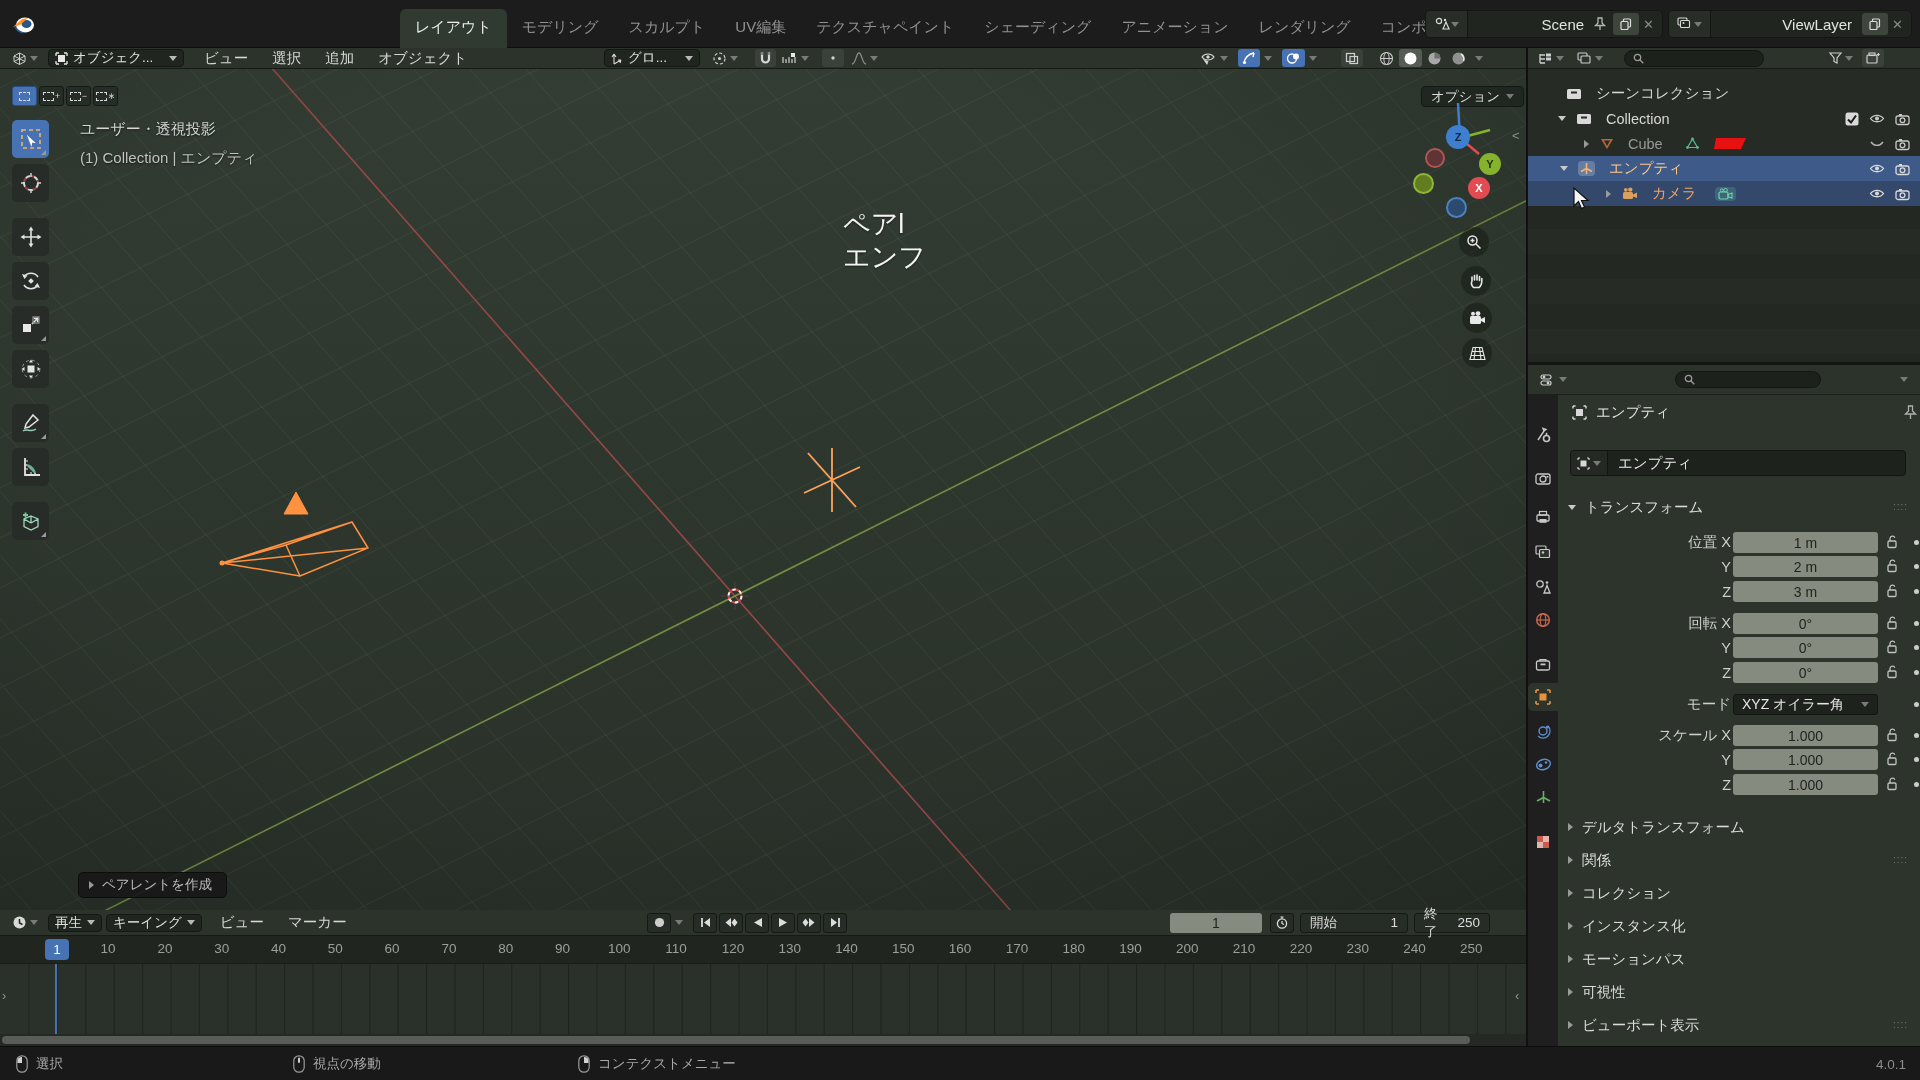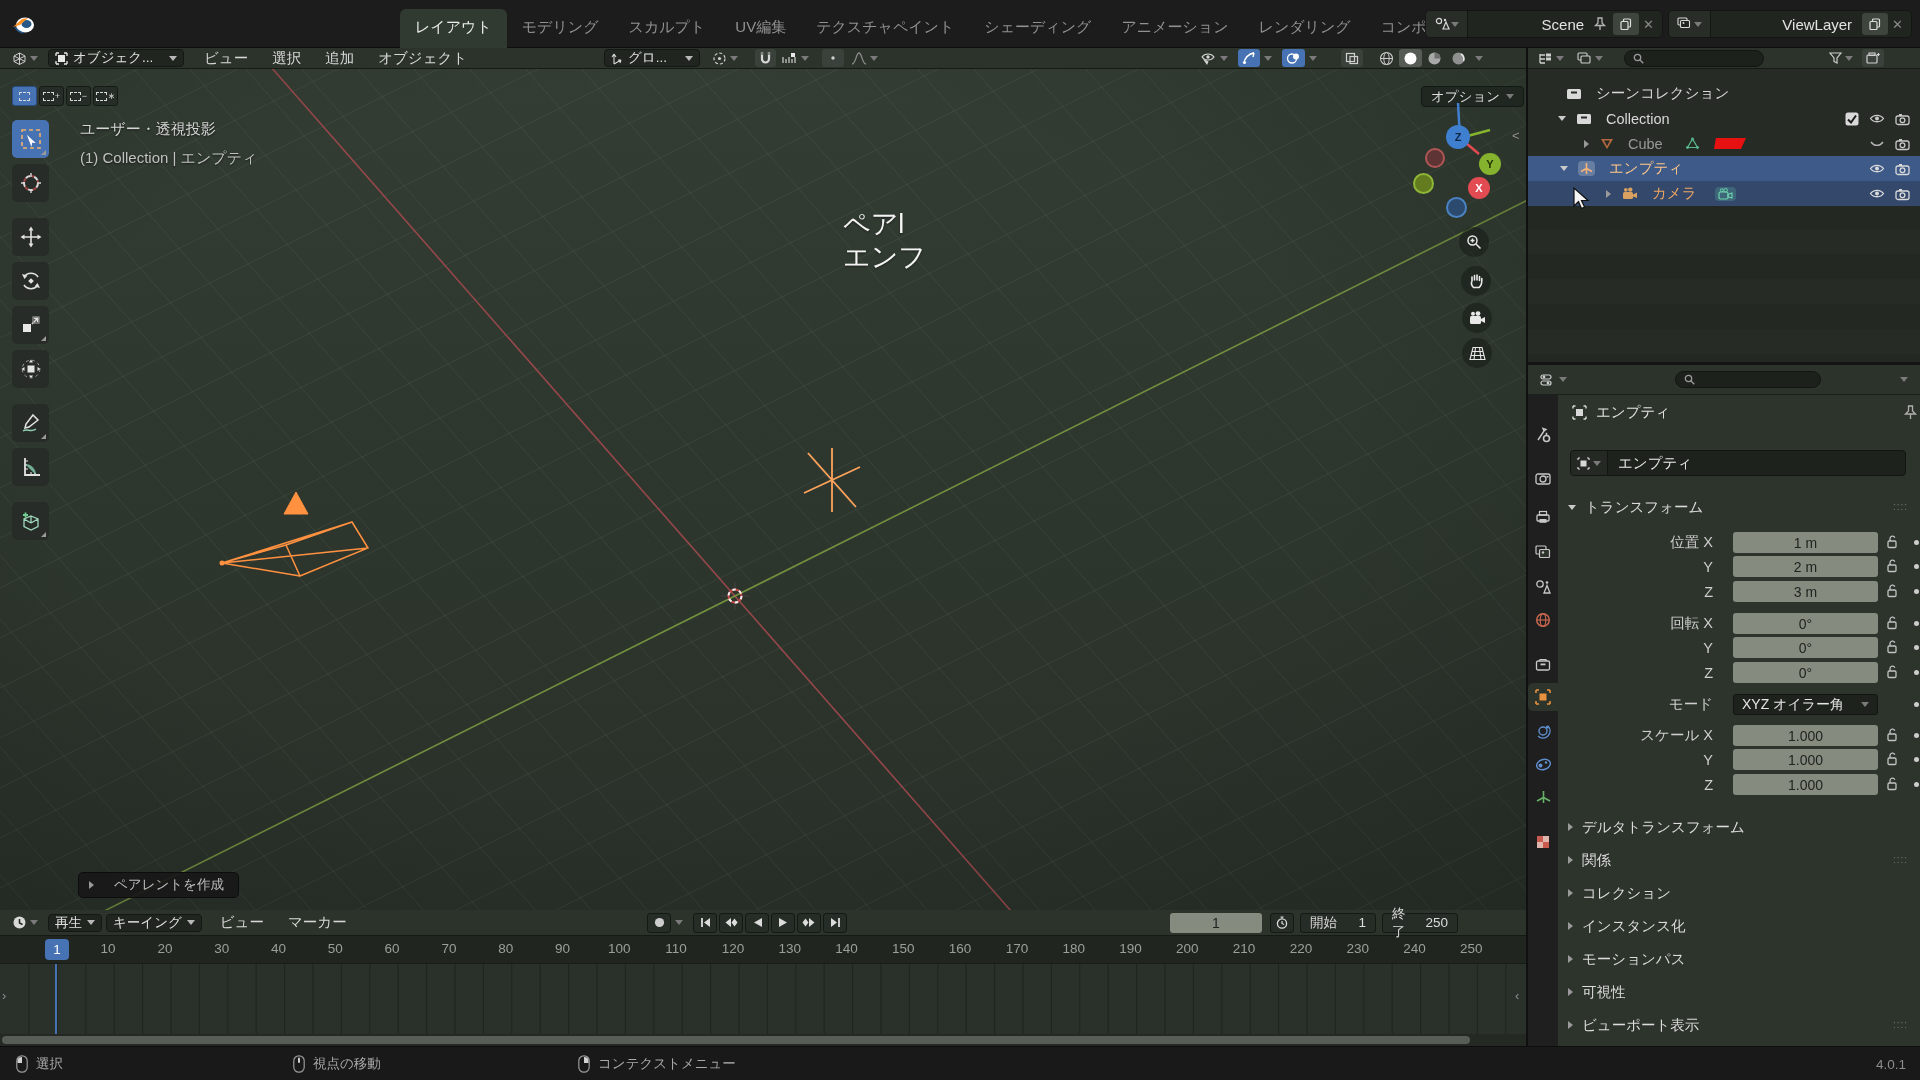--- a/index.html
+++ b/index.html
@@ -54,21 +54,21 @@
   .tool { width:37px; height:38px; background:#282c28; border-radius:5px; margin-bottom:2px; display:flex; align-items:center; justify-content:center; position:relative; }
   .tool:last-child { margin-bottom:0; }
   .tool.active { background:#4772b3; }
   .tool svg { display:block; }
   .subtri { position:absolute; right:3px; bottom:3px; width:0; height:0; border-left:5px solid transparent; border-bottom:5px solid #9a9a9a; }
 
   
   .axball { position:absolute; border-radius:50%; display:flex; align-items:center; justify-content:center; font-size:11px; font-weight:bold; }
   .navbtn { position:absolute; width:30px; height:30px; border-radius:50%; background:rgba(22,27,22,.55); display:flex; align-items:center; justify-content:center; }
 
-  #op-panel { left:78px; top:804px; height:26px; background:rgba(24,24,24,.92); border:1px solid #0c0c0c; border-radius:5px; display:flex; align-items:center; gap:20px; padding:0 14px 0 10px; font-size:13.5px; color:#bdbdbd; }
+  #op-panel { left:78px; top:804px; height:26px; background:rgba(24,24,24,.92); border:1px solid #0c0c0c; border-radius:5px; display:flex; align-items:center; gap:8px; padding:0 14px 0 10px; font-size:13.5px; color:#bdbdbd; }
   .disc { width:0; height:0; border-top:4px solid transparent; border-bottom:4px solid transparent; border-left:5px solid #9a9a9a; display:inline-block; }
   .disc.open { border-left:4px solid transparent; border-right:4px solid transparent; border-top:5px solid #cacaca; border-bottom:none; }
 
   .collapse-arrow { color:#8f8f8f; font-size:13px; }
 
   
   #ol-header { left:1528px; top:48px; width:392px; height:21px; display:flex; align-items:center; gap:5px; padding:0 6px; }
   .searchpill { height:17px; background:#1c211c; border:1px solid #121612; border-radius:9px; display:flex; align-items:center; padding:0 8px; gap:5px; }
   #outliner { left:1528px; top:69px; width:392px; height:293px; background:#262b25; z-index:10; }
   .olrow { position:absolute; left:0; width:392px; height:25px; display:flex; align-items:center; font-size:14.5px; }
@@ -84,21 +84,21 @@
   .ptab { position:absolute; left:0; width:30px; height:28px; display:flex; align-items:center; justify-content:center; }
   .ptab.active { background:#2d342c; border-radius:5px 0 0 5px; }
   #pcontent { position:absolute; left:30px; top:33px; width:362px; height:651px; font-size:14.5px; }
   .crumb { position:absolute; left:14px; top:8px; display:flex; align-items:center; gap:9px; color:#e2e2e2; }
   .namefield { position:absolute; left:12px; top:55px; width:336px; height:26px; background:#1d221c; border:1px solid #121512; border-radius:4px; display:flex; align-items:center; }
   .namefield .ic { width:37px; height:24px; border-right:1px solid #121512; display:flex; align-items:center; justify-content:center; gap:3px; background:#242a23; border-radius:3px 0 0 3px; }
   .namefield .nm { padding:0 10px; color:#e8e8e8; }
   .sechdr { position:absolute; left:10px; height:24px; display:flex; align-items:center; gap:9px; color:#dcdcdc; font-size:14.5px; }
   .grip { position:absolute; right:12px; color:#6f756e; font-size:10px; letter-spacing:1px; }
   .prow { position:absolute; height:21px; width:362px; }
-  .prow .lbl { position:absolute; right:207px; top:0; height:21px; display:flex; align-items:center; color:#cfcfcf; white-space:nowrap; }
+  .prow .lbl { position:absolute; right:189px; top:0; height:21px; display:flex; align-items:center; color:#cfcfcf; white-space:nowrap; }
   .prow .val { position:absolute; left:175px; top:0; width:145px; height:21px; background:#868b80; border-radius:3px; color:#20241f; display:flex; align-items:center; justify-content:center; font-size:14px; }
   .prow .val.dark { background:#1d221c; color:#e6e6e6; border:1px solid #121512; justify-content:space-between; padding:0 8px; }
   .prow .lock { position:absolute; left:328px; top:3px; }
   .prow .dot { position:absolute; left:356px; top:8px; width:5px; height:5px; border-radius:50%; background:#cdcdcd; }
 
   
   #tl-header { left:0; top:910px; width:1528px; height:26px; display:flex; align-items:center; z-index:20; }
   #tl-ruler { left:0; top:936px; width:1528px; height:28px; background:#20261f; border-bottom:1px solid #181d18; z-index:15; }
   .tick { position:absolute; top:5px; transform:translateX(-50%); font-size:13.5px; color:#9aa099; }
   #cf-badge { position:absolute; left:45px; top:3px; width:24px; height:21px; background:#4772b3; border-radius:4px; color:#fff; font-size:13.5px; display:flex; align-items:center; justify-content:center; }
@@ -1062,21 +1062,21 @@
     </div>
 
     <div style="position:absolute;left:1170px;display:flex;align-items:center;gap:6px">
       <div class="framefield">1</div>
       <div class="pbtn">
         <svg width="12" height="13" viewBox="0 0 12 13">
             <circle cx="6" cy="7.5" r="4.6" fill="none" stroke="#dcdcdc" stroke-width="1.3"></circle>
             <path d="M6 5 L6 7.5 L8 8.5 M4.5 1 L7.5 1 M6 1 L6 2.5" stroke="#dcdcdc" stroke-width="1.2" fill="none"></path>
           </svg>
       </div>
-      <div class="rangefield" style="width:76px">
+      <div class="rangefield" style="width:108px">
         <span>開始</span>
           <span>1</span>
       </div>
       <div class="rangefield" style="width:76px">
         <span>終了</span>
           <span>250</span>
       </div>
     </div>
   </div>
 

